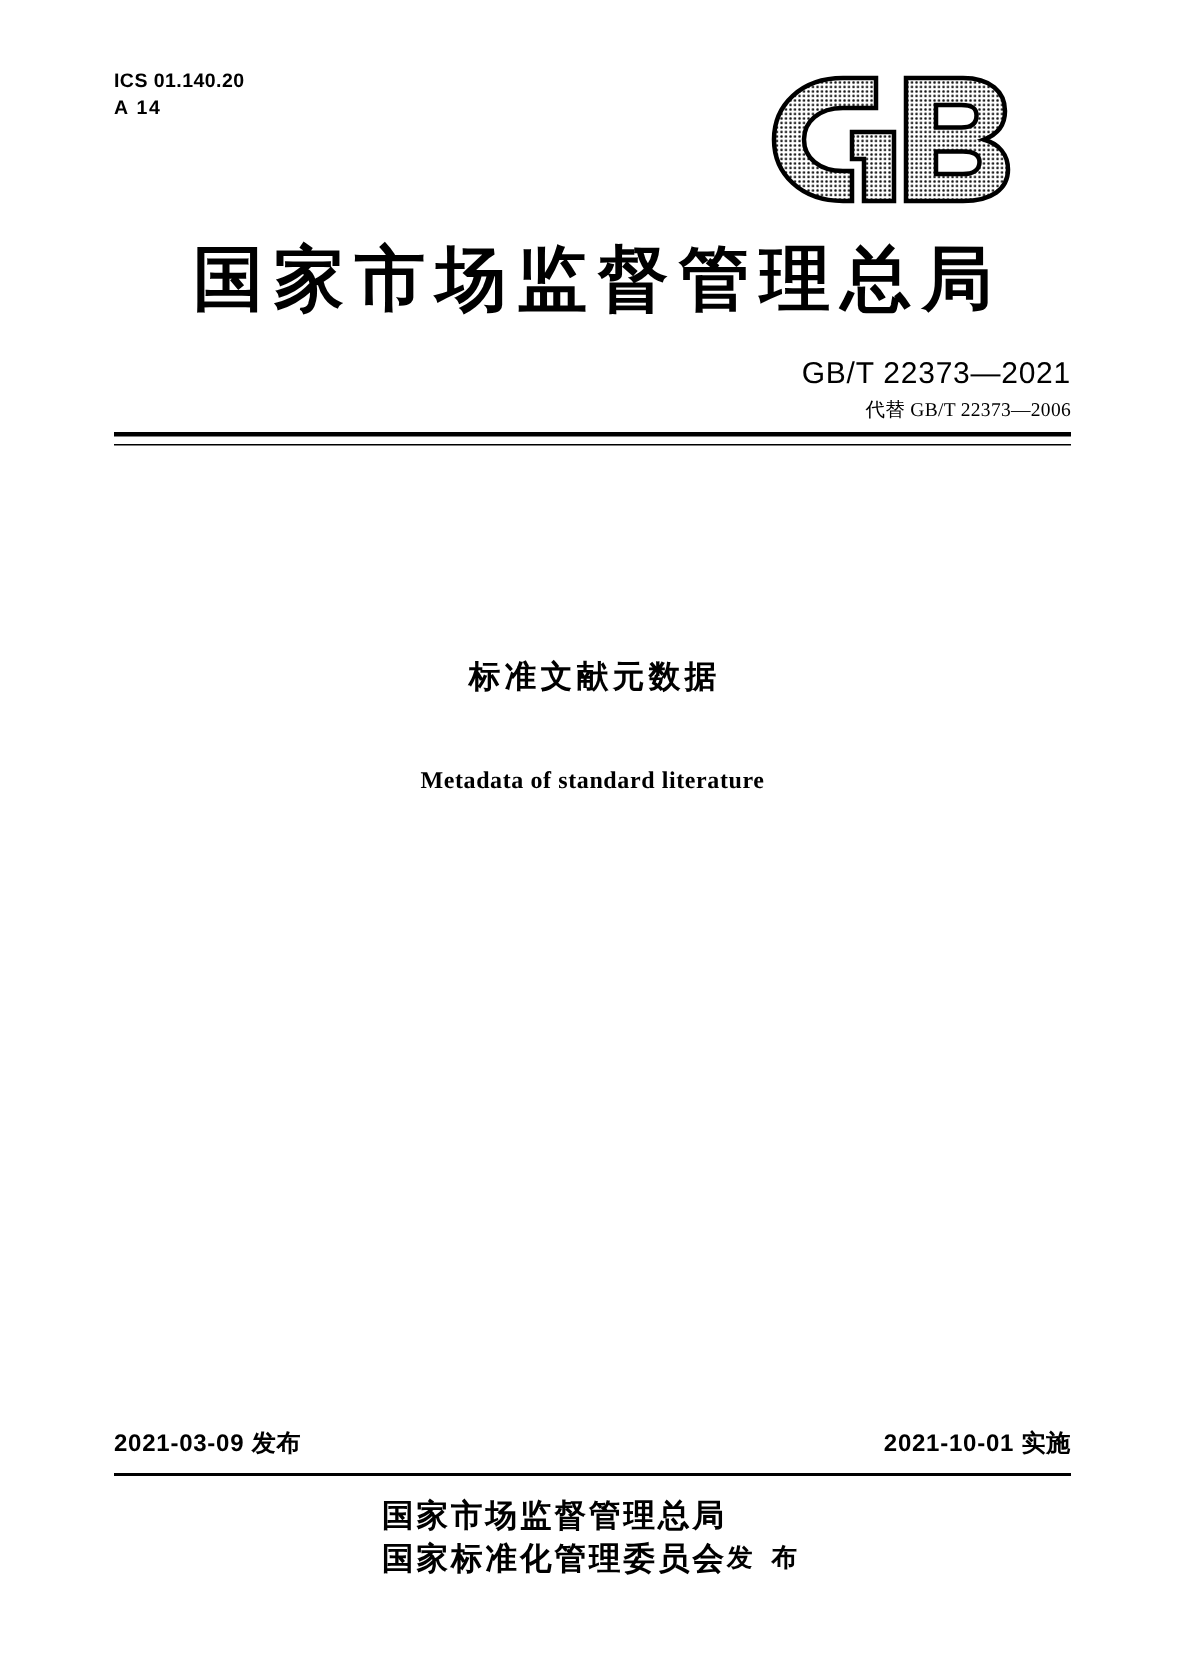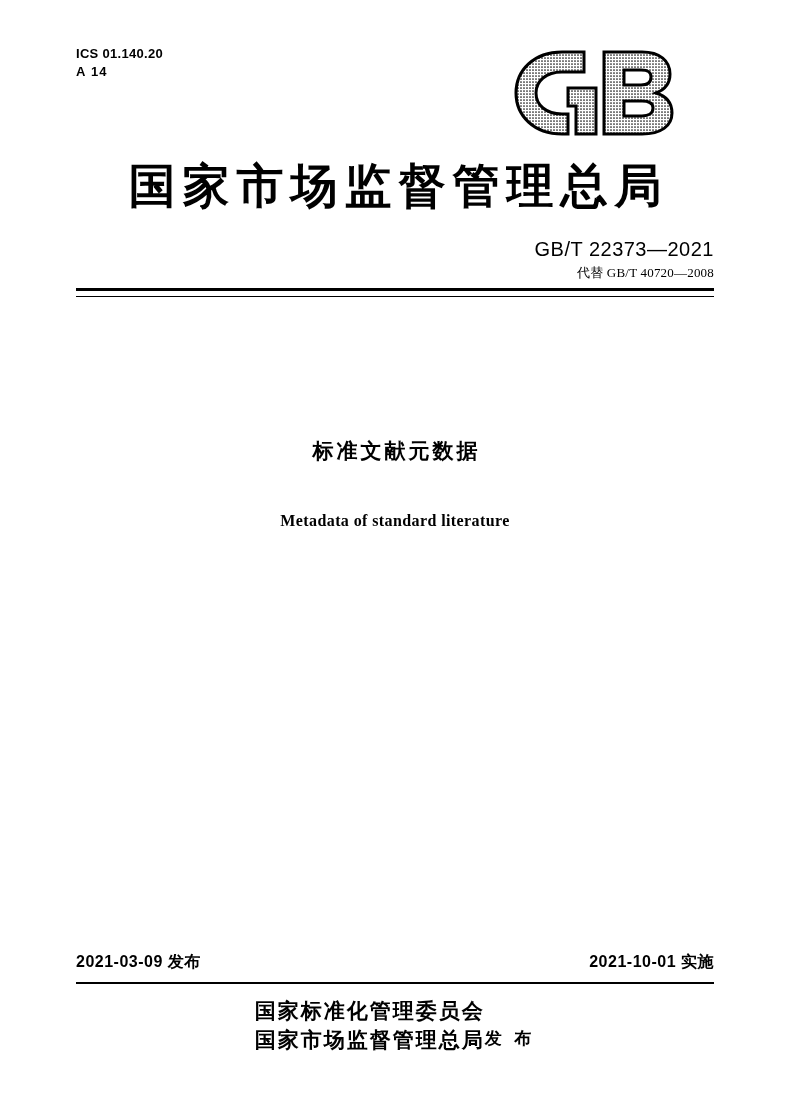--- a/index.html
+++ b/index.html
@@ -221,37 +221,37 @@
       <g stroke="#ffffff" stroke-width="4" fill="none">
         <path d="M8 45 L164 45" opacity="0"></path>
       </g>
     </svg>
   </div>
 
   <div class="national-title">国家市场监督管理总局</div>
 
   <div class="std-number">
     <div class="main-no">GB/T 22373—2021</div>
-    <div class="replace-no">代替 GB/T 40720—2008</div>
+    <div class="replace-no">代替 GB/T 22373—2006</div>
   </div>
 
   <div class="rule-thick"></div>
   <div class="rule-thin"></div>
 
   <div class="doc-title-cn">标准文献元数据</div>
   <div class="doc-title-en">Metadata of standard literature</div>
 
   <div class="date-row">
     <div>2021-03-09 发布</div>
     <div>2021-10-01 实施</div>
   </div>
 
   <div class="rule-bottom"></div>
 
   <div class="issuer">
     <div class="issuer-names">
+      <div>国家市场监督管理总局</div>
       <div>国家标准化管理委员会</div>
-      <div>国家市场监督管理总局</div>
     </div>
     <div class="issuer-verb">发 布</div>
   </div>
 
 </div>
 
 </body></html>

